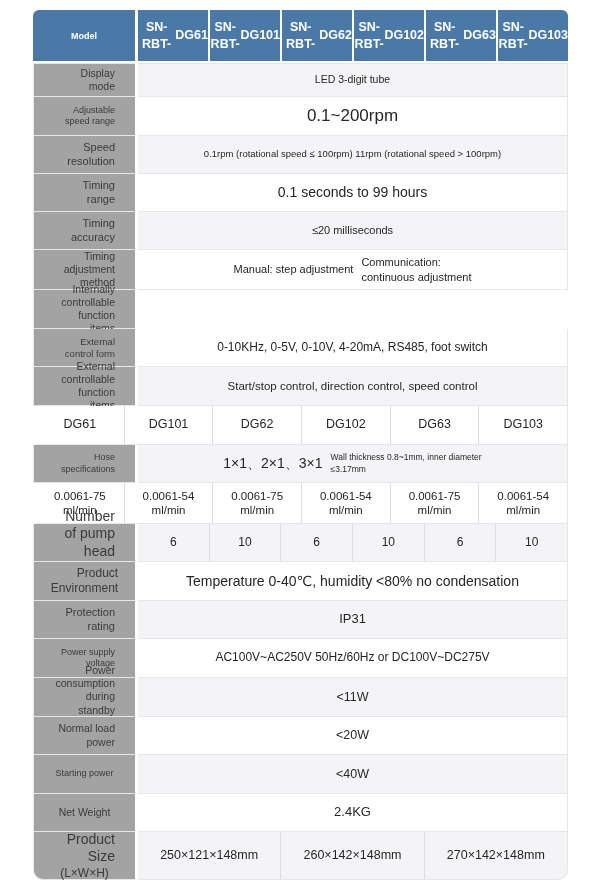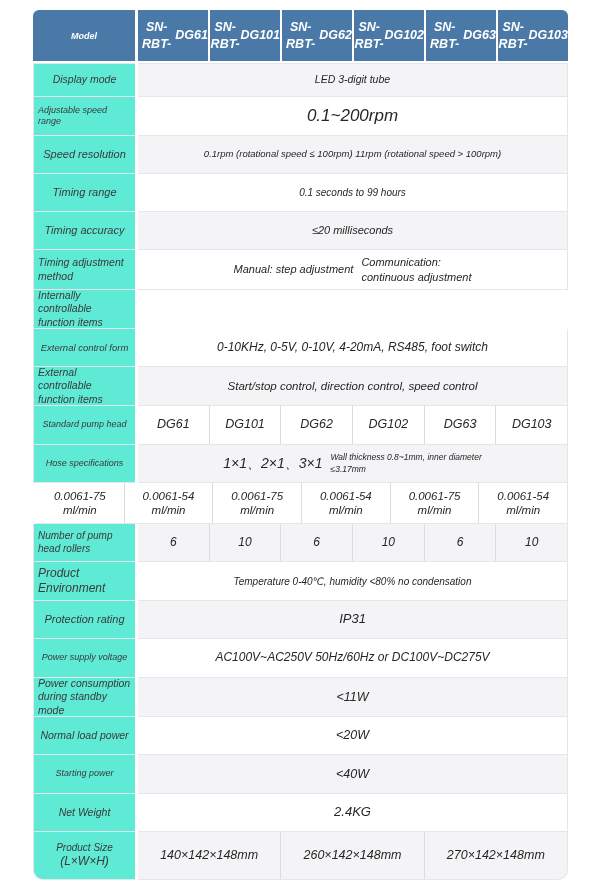--- a/index.html
+++ b/index.html
@@ -1,19 +1,19 @@
 <!DOCTYPE html>
 <html><head>
 <meta charset="utf-8">
 <style>
   * { box-sizing: border-box; margin: 0; padding: 0; }
   html, body { width: 600px; height: 894px; background: #ffffff; overflow: hidden; }
   body { font-family: "Liberation Sans", "DejaVu Sans", sans-serif; color: #262626; }
   .page { padding: 10px 32px 0 33px; }
-  .spec-table { width: 535px; font-style: italic; }
+  .spec-table { width: 535px; }
 
   
   .row { display: flex; width: 100%; }
   .row.header { height: 51px; margin-bottom: 2px; }
   .header .model-cell {
     width: 102px; flex: none;
     background: #4a79a8; color: #fff;
     display: flex; align-items: center; justify-content: center;
     font-size: 9px; font-weight: bold;
     border-radius: 6px 0 0 0;
@@ -24,23 +24,23 @@
     flex: 1; background: #4a79a8; color: #ffffff;
     display: flex; flex-direction: row; align-items: center; justify-content: center;
     font-size: 12.5px; font-weight: bold; line-height: 1.3; text-align: center;
   }
   .hcell + .hcell { margin-left: 2px; }
   .hcell:last-child { border-radius: 0 6px 0 0; }
 
   
   .label-cell {
     width: 102px; flex: none;
-    background: #5eead4; color: #3a3a3a;
+    background: #a3a3a3; color: #3a3a3a;
     display: flex; flex-direction: column; align-items: center; justify-content: center;
-    text-align: left; line-height: 1.25; padding: 2px 4px;
+    text-align: right; line-height: 1.25; padding: 2px 20px;
     border-left: 1px solid #e3e6ea; border-bottom: 1px solid #e3e6ea;
   }
   .row.first .label-cell, .row.first .value-area { border-top: 1px solid #e3e6ea; }
   .value-area {
     flex: 1; display: flex; align-items: stretch;
     background: #ffffff;
     border-right: 1px solid #e3e6ea; border-bottom: 1px solid #e3e6ea;
   }
   .row.alt .value-area { background: #f4f4f6; }
   .value {
@@ -53,21 +53,21 @@
   }
   .cell + .cell { border-left: 1px solid #d9dce1; }
   .row.last .label-cell { border-radius: 0 0 0 10px; }
   .row.last .value-area { border-radius: 0 0 10px 0; overflow: hidden; }
 
   .pre { white-space: pre-line; }
   .note-block { text-align: left; margin-left: 8px; }
 
   
   .fs85 { font-size: 8.5px; } .fs9 { font-size: 9px; } .fs95 { font-size: 9.5px; }
-  .fs10 { font-size: 10px; } .fs105 { font-size: 10.5px; } .fs11 { font-size: 11px; }
+  .fs10 { font-size: 14px; } .fs105 { font-size: 10.5px; } .fs11 { font-size: 11px; }
   .fs115 { font-size: 11.5px; } .fs12 { font-size: 12px; } .fs125 { font-size: 12.5px; }
   .fs13 { font-size: 13px; } .fs14 { font-size: 14px; } .fs17 { font-size: 17px; }
 </style>
 </head>
 <body>
 
 <div class="page">
   <div class="spec-table">
 
     <div class="row header">
@@ -168,21 +168,20 @@
 
     <div class="row alt" style="height:39px">
       <div class="label-cell fs105">External controllable function items</div>
       <div class="gutter"></div>
       <div class="value-area">
           <div class="value fs115">Start/stop control, direction control, speed control</div>
         </div>
     </div>
 
     <div class="row" style="height:39px">
-      <div class="label-cell fs9">Standard pump head</div>
       <div class="gutter"></div>
       <div class="value-area">
         <div class="cell fs125">DG61</div>
         <div class="cell fs125">DG101</div>
         <div class="cell fs125">DG62</div>
         <div class="cell fs125">DG102</div>
         <div class="cell fs125">DG63</div>
         <div class="cell fs125">DG103</div>
       </div>
     </div>
@@ -280,20 +279,20 @@
         </div>
     </div>
 
     <div class="row alt last" style="height:48px">
       <div class="label-cell">
         <span class="fs10">Product Size</span>
         <span class="fs12">(L×W×H)</span>
       </div>
       <div class="gutter"></div>
       <div class="value-area">
-        <div class="cell fs125">140×142×148mm</div>
+        <div class="cell fs125">250×121×148mm</div>
         <div class="cell fs125">260×142×148mm</div>
         <div class="cell fs125">270×142×148mm</div>
       </div>
     </div>
 
   </div>
 </div>
 
 </body></html>

